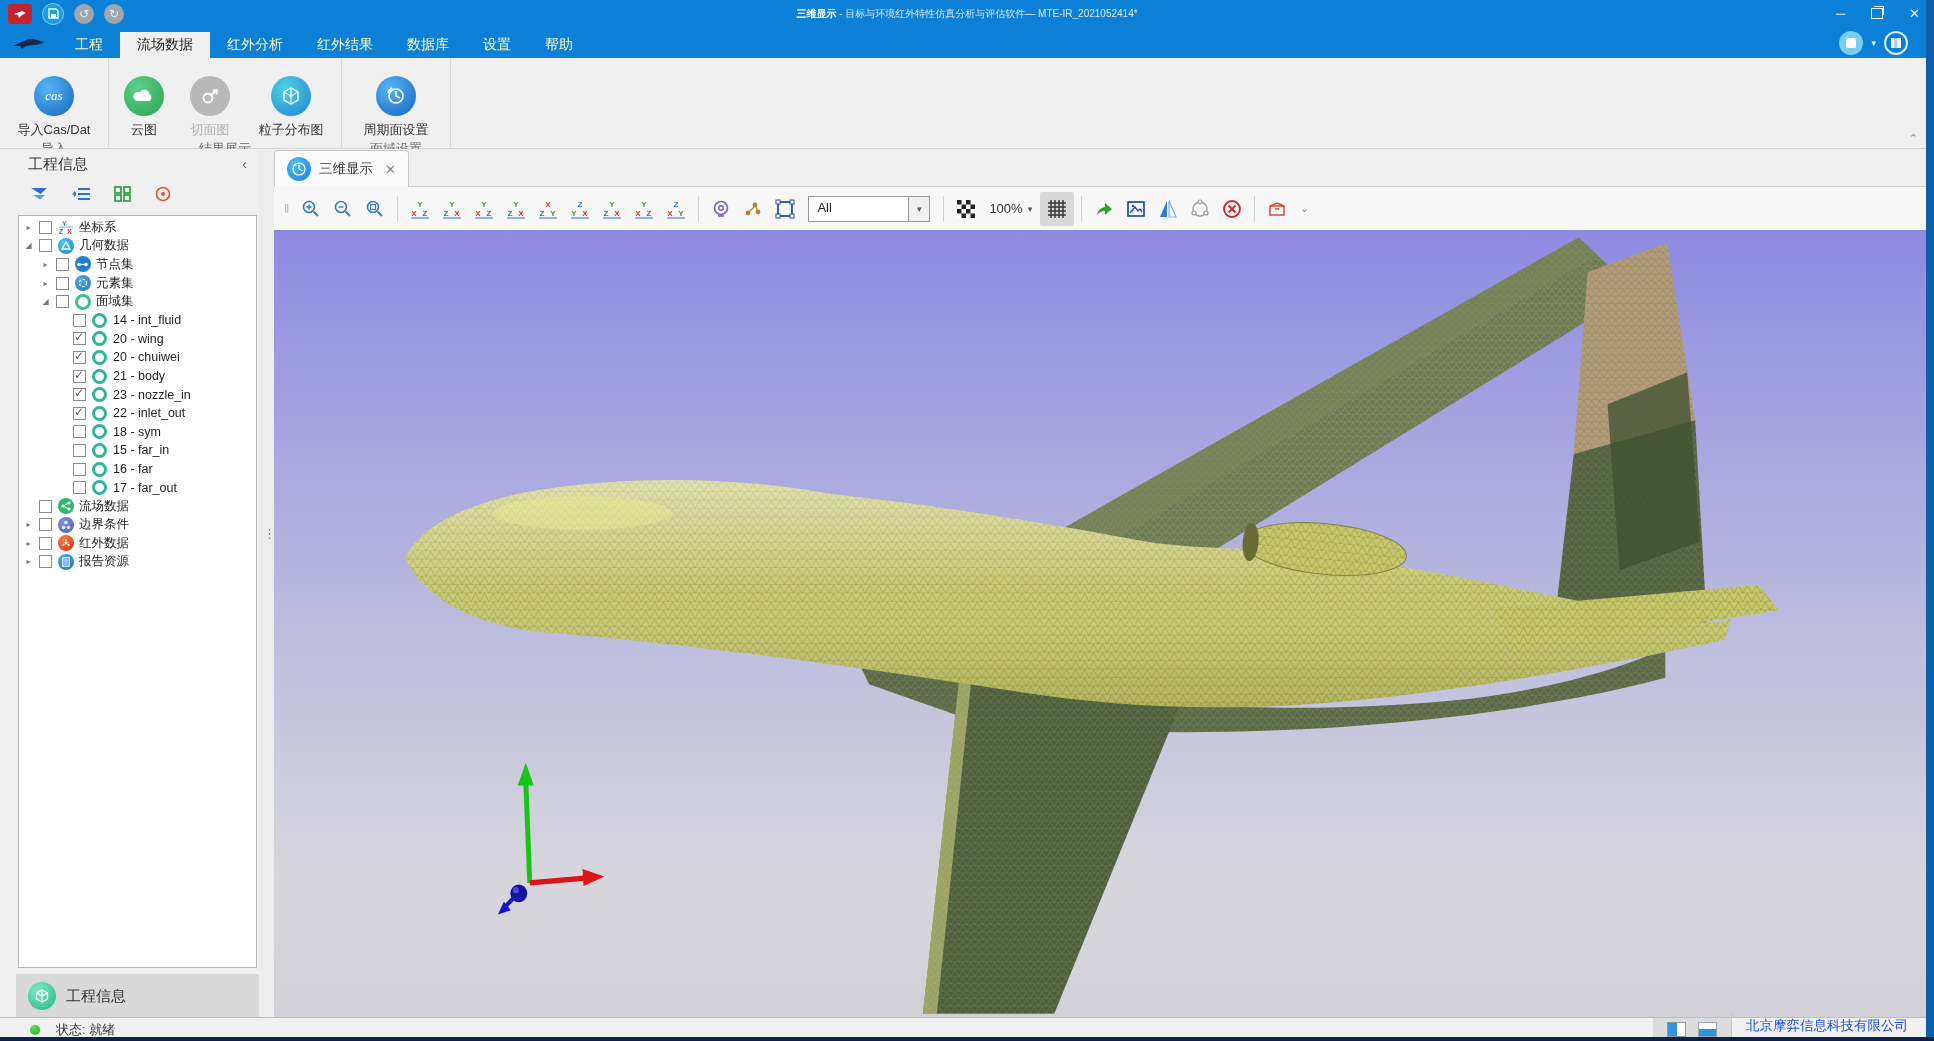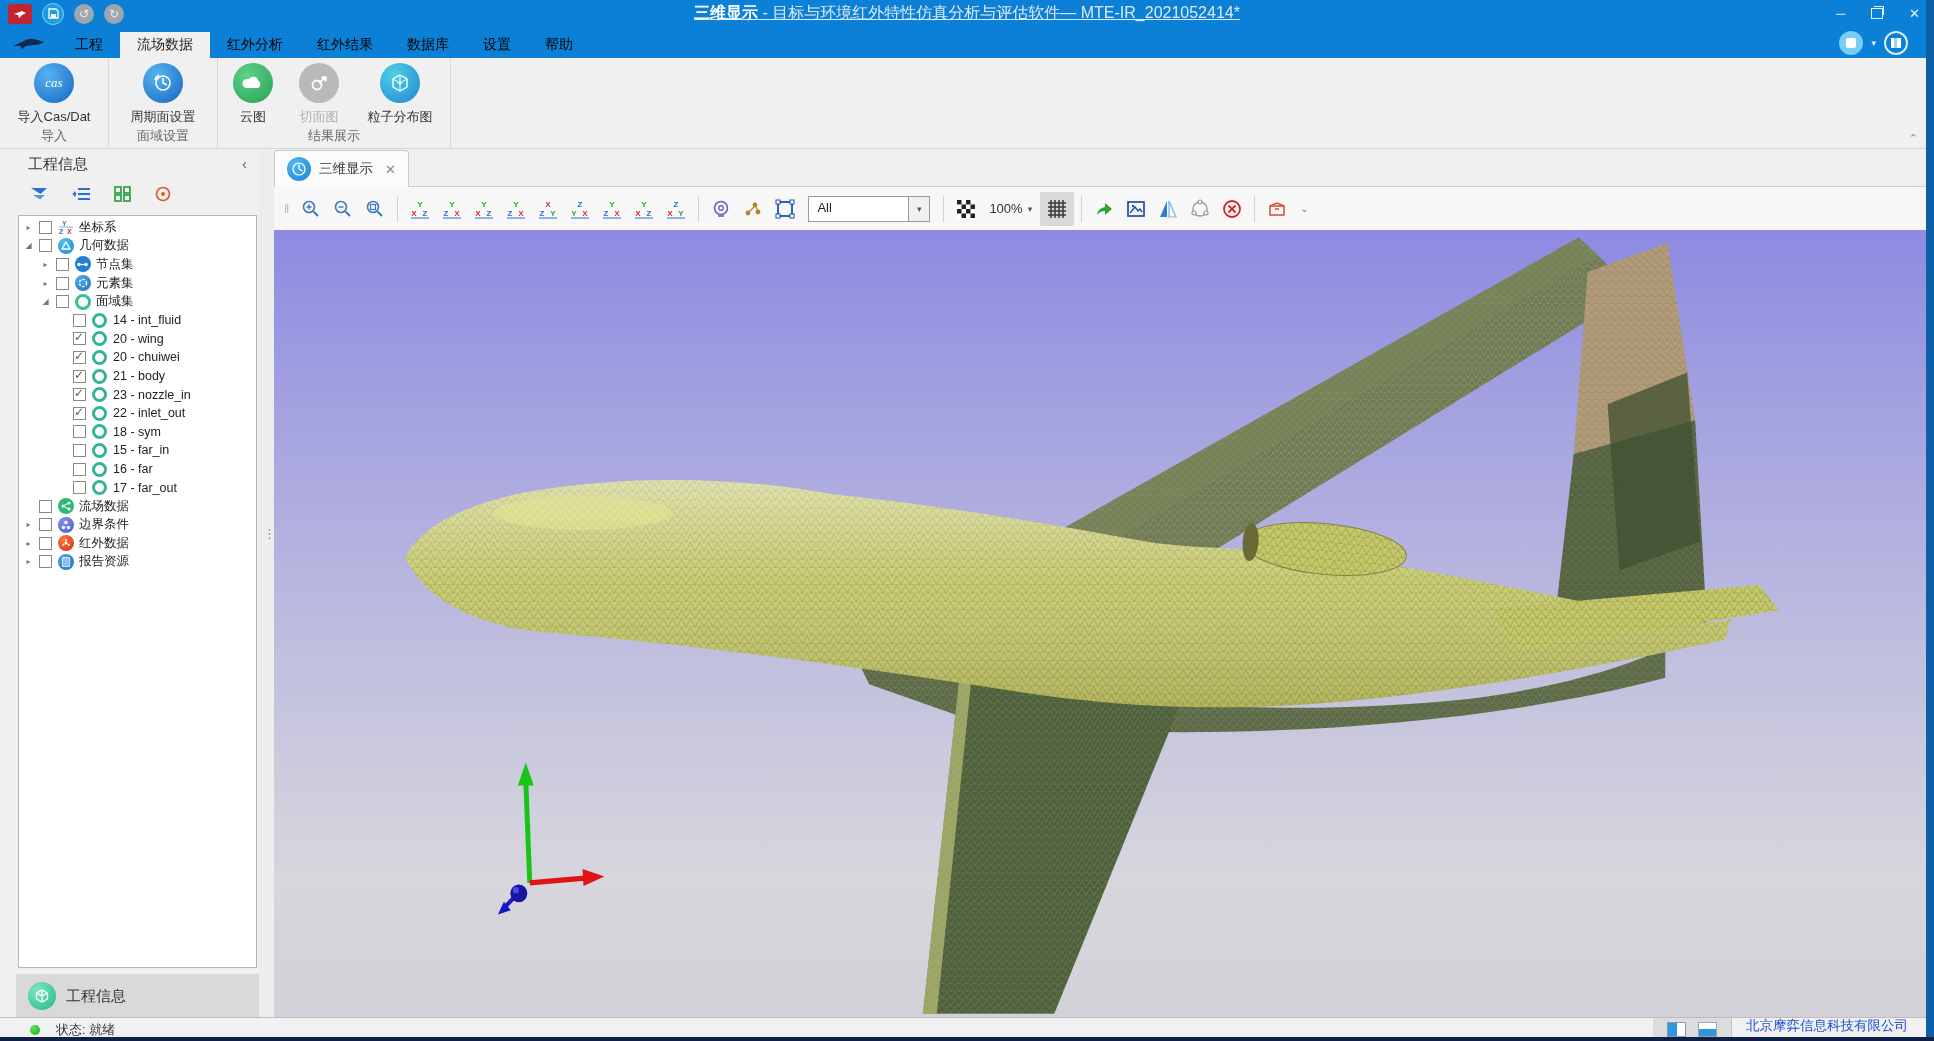--- a/index.html
+++ b/index.html
@@ -6,42 +6,42 @@
   body{width:1934px;height:1041px;position:relative;overflow:hidden;
        font-family:"Liberation Sans","DejaVu Sans",sans-serif;background:#f0f0f0;
        -webkit-font-smoothing:antialiased;}
   
   .titlebar{position:absolute;left:0;top:0;right:0;height:27px;background:#0c80d6;display:flex;align-items:center;}
   .qa{display:flex;align-items:center;gap:10px;padding-left:8px;}
   .qa-red{width:24px;height:20px;background:#c2232e;border-radius:3px;display:flex;align-items:center;justify-content:center;}
   .qa-circ{width:20px;height:20px;border-radius:50%;display:flex;align-items:center;justify-content:center;color:#fff;font-size:12px;}
   .qa-save{background:#1e9de4;border:1px solid #7fd0f5;}
   .qa-gray{background:#9fa6ad;color:#e8ecef;}
-  .tb-title{position:absolute;left:0;right:0;text-align:center;font-size:16px;color:#dce9f5;pointer-events:none;text-decoration:underline;}
+  .tb-title{position:absolute;left:0;right:0;text-align:center;font-size:10px;color:#dce9f5;pointer-events:none;}
   .tb-title b{color:#ffffff;font-weight:bold;}
   .winctl{position:absolute;right:14px;top:0;height:27px;display:flex;align-items:center;gap:26px;color:#eaf2fa;font-size:13px;}
   .winctl span{cursor:default;}
   .wc-max{display:inline-block;width:10px;height:9px;border:1px solid #eaf2fa;position:relative;}
   .wc-max::before{content:"";position:absolute;left:2px;top:-3px;width:9px;height:8px;border:1px solid #eaf2fa;border-bottom:none;border-left:none;}
   
   .menubar{position:absolute;left:0;top:27px;right:0;height:31px;background:#0c80d6;display:flex;align-items:flex-end;}
   .logo{width:58px;display:flex;justify-content:center;align-items:center;height:31px;}
   .menu-items{display:flex;height:26px;}
-  .mi{padding:4px 17px 5px 17px;color:#000000;font-size:14px;line-height:17px;cursor:default;}
+  .mi{padding:4px 17px 5px 17px;color:#fef9c3;font-size:14px;line-height:17px;cursor:default;}
   .mi.active{background:#f0f0f0;color:#222;}
   .mb-right{position:absolute;right:26px;top:1px;display:flex;align-items:center;gap:8px;height:29px;}
   .mbr-c1{width:24px;height:24px;border-radius:50%;background:#79cdf3;display:flex;align-items:center;justify-content:center;}
   .mbr-c1 i{display:block;width:10px;height:10px;background:#fff;border-radius:2px;}
   .mbr-caret{color:#eaf4fb;font-size:9px;}
   .mbr-c2{width:24px;height:24px;border-radius:50%;border:2px solid #d7ecf8;box-sizing:border-box;display:flex;align-items:center;justify-content:center;}
   .mbr-c2 i{display:block;width:10px;height:10px;background:linear-gradient(90deg,#fff 30%,#9fd4f0 30%,#9fd4f0 60%,#fff 60%);}
   
   .ribbon{position:absolute;left:0;top:58px;right:0;height:90px;background:#f0f0f0;border-bottom:1px solid #d6d6d6;display:flex;}
   .rgroup{display:flex;flex-direction:column;border-right:1px solid #d9d9d9;padding:0 4px;}
-  .rrow{display:flex;flex:1;align-items:center;padding-top:5px;}
+  .rrow{display:flex;flex:1;align-items:center;padding-top:18px;}
   .rbtn{width:84px;display:flex;flex-direction:column;align-items:center;cursor:default;}
   .rbtn.wide{width:100px;}
   .rico{width:40px;height:40px;border-radius:50%;display:flex;align-items:center;justify-content:center;color:#fff;}
   .rico.blue{background:radial-gradient(circle at 35% 30%,#56b4f2,#1565c0);}
   .rico.green{background:radial-gradient(circle at 35% 30%,#5fd08a,#27a254);}
   .rico.gray{background:#b9b9b9;}
   .rico.cyan{background:radial-gradient(circle at 35% 30%,#4fd0e8,#1f86d0);}
   .rlabel{margin-top:5px;font-size:13px;color:#333;}
   .rbtn.disabled .rlabel{color:#b0b0b0;}
   .rgname{text-align:center;font-size:13px;color:#666;padding:1px 0 5px 0;}
@@ -166,35 +166,20 @@
         <span class="rico blue">
             <span class="cas-txt">cas</span>
           </span>
         <span class="rlabel">导入Cas/Dat</span>
       </div>
     </div>
     <div class="rgname">导入</div>
   </div>
   <div class="rgroup">
     <div class="rrow">
-      <div class="rbtn wide">
-        <span class="rico blue">
-          <svg width="22" height="22" viewBox="0 0 22 22">
-              <circle cx="11" cy="11" r="7" fill="none" stroke="#fff" stroke-width="1.6"></circle>
-              <path d="M11 6 V11 L15 13" fill="none" stroke="#fff" stroke-width="1.6"></path>
-              <path d="M3 8 A9 9 0 0 1 7 3" fill="none" stroke="#fff" stroke-width="1.6"></path>
-            </svg>
-        </span>
-        <span class="rlabel">周期面设置</span>
-      </div>
-    </div>
-    <div class="rgname">面域设置</div>
-  </div>
-  <div class="rgroup">
-    <div class="rrow">
       <div class="rbtn" style="width:62px">
         <span class="rico green">
           <svg width="24" height="18" viewBox="0 0 24 18">
               <path d="M6 14 a4.5 4.5 0 1 1 1.5 -8.7 a5.5 5.5 0 0 1 10 1.6 a4 4 0 0 1 -0.6 7.1 Z" fill="#fff"></path>
             </svg>
         </span>
         <span class="rlabel">云图</span>
       </div>
       <div class="rbtn disabled" style="width:70px">
         <span class="rico gray">
@@ -210,20 +195,35 @@
           <svg width="22" height="22" viewBox="0 0 22 22">
               <path d="M11 3 L18 7 V15 L11 19 L4 15 V7 Z" fill="none" stroke="#fff" stroke-width="1.4"></path>
               <path d="M11 3 V11 M4 7 L11 11 L18 7 M11 11 V19" stroke="#fff" stroke-width="1" fill="none"></path>
               <circle cx="11" cy="11" r="1.6" fill="#fff"></circle>
             </svg>
         </span>
         <span class="rlabel">粒子分布图</span>
       </div>
     </div>
     <div class="rgname">结果展示</div>
+  </div>
+  <div class="rgroup">
+    <div class="rrow">
+      <div class="rbtn wide">
+        <span class="rico blue">
+          <svg width="22" height="22" viewBox="0 0 22 22">
+              <circle cx="11" cy="11" r="7" fill="none" stroke="#fff" stroke-width="1.6"></circle>
+              <path d="M11 6 V11 L15 13" fill="none" stroke="#fff" stroke-width="1.6"></path>
+              <path d="M3 8 A9 9 0 0 1 7 3" fill="none" stroke="#fff" stroke-width="1.6"></path>
+            </svg>
+        </span>
+        <span class="rlabel">周期面设置</span>
+      </div>
+    </div>
+    <div class="rgname">面域设置</div>
   </div>
   <span class="ribbon-collapse">⌃</span>
 </div>
 
 <div class="main">
 
   <div class="leftpanel">
     <div class="ph">
       <span>工程信息</span>
       <span class="pcollapse">‹</span>

